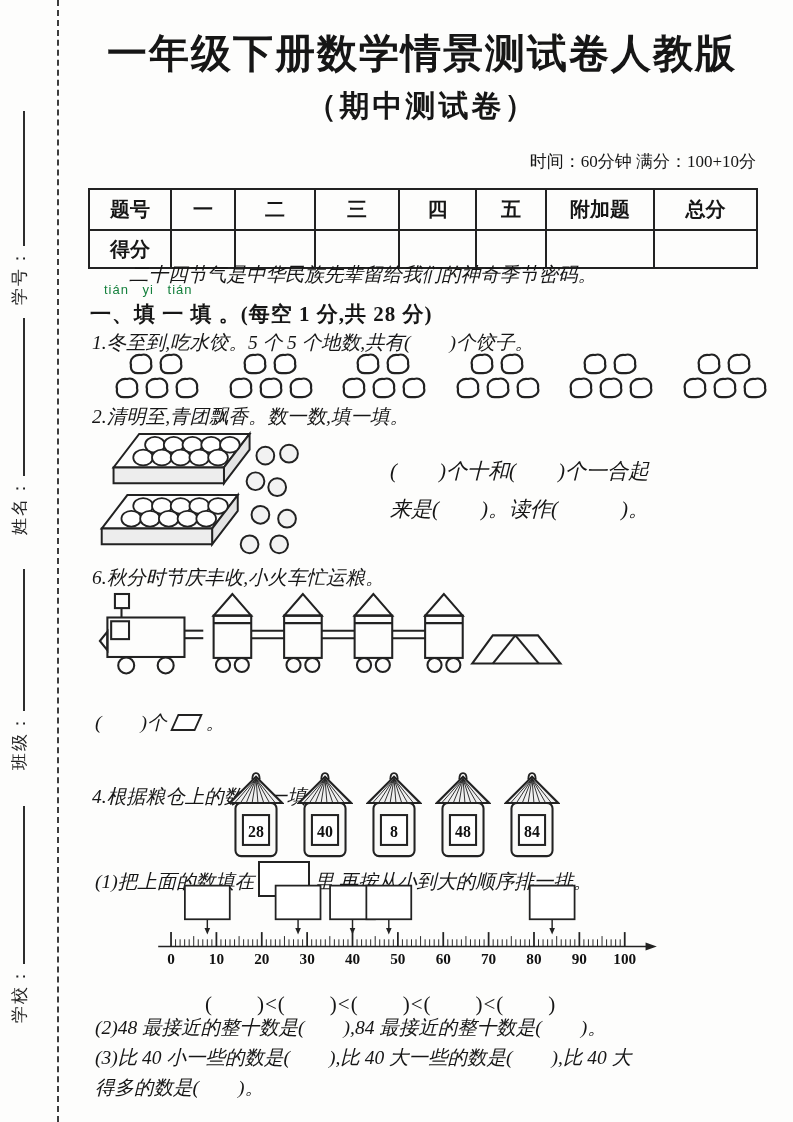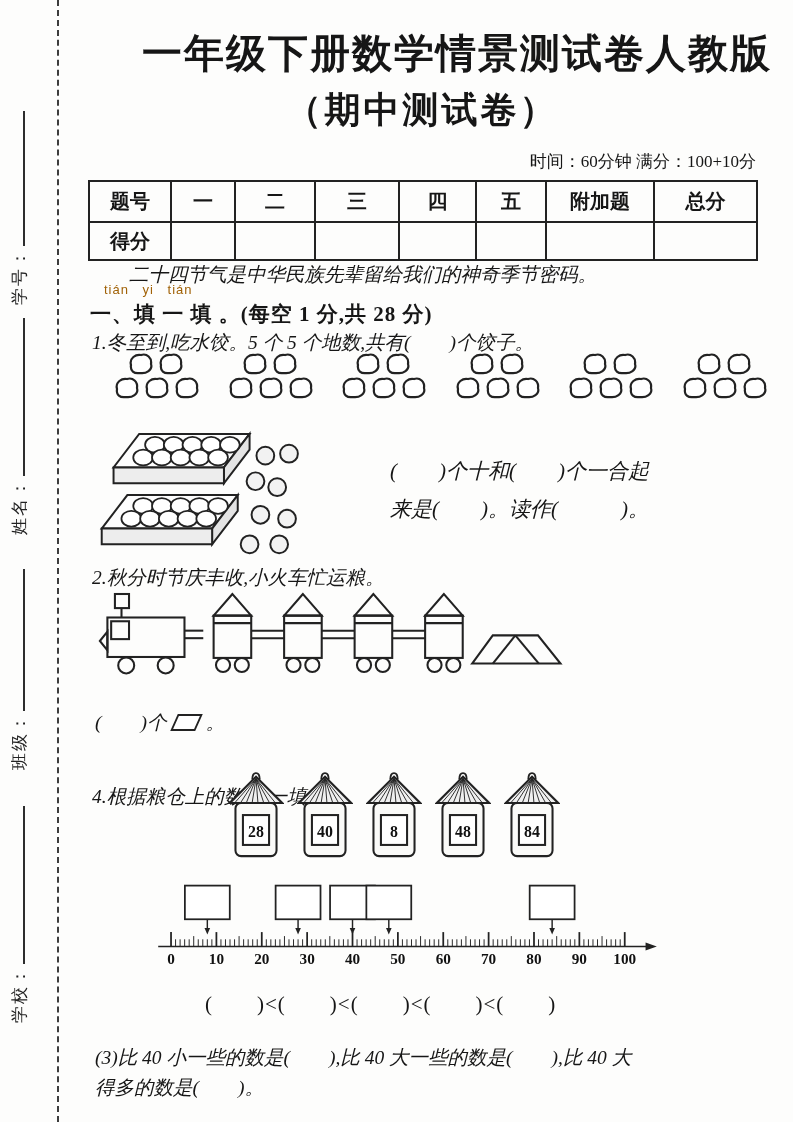--- a/index.html
+++ b/index.html
@@ -12,32 +12,32 @@
   
   .cutline{left:57px;top:0;height:1122px;width:0;border-left:2.5px dashed #3c3c3c;}
   
   .sb{width:50px;left:2px;}
   .sb .rot{
     position:absolute;top:0;left:4px;height:34px;white-space:nowrap;
     transform-origin:0 0;font-size:17px;letter-spacing:2px;color:#222;
   }
   .sb .blankline{display:inline-block;height:1em;border-bottom:2px solid #2d2d2d;vertical-align:baseline;margin-left:2px;}
   
-  .title{left:72px;width:700px;top:26px;text-align:right;font-size:40px;font-weight:600;letter-spacing:2px;}
-  .subtitle{left:72px;width:700px;top:86px;text-align:center;font-size:36px;font-weight:600;letter-spacing:3px;}
+  .title{left:72px;width:700px;top:26px;text-align:center;font-size:40px;font-weight:600;letter-spacing:2px;}
+  .subtitle{left:72px;width:700px;top:86px;text-align:center;font-size:30px;font-weight:600;letter-spacing:3px;}
   .info{left:88px;width:668px;top:150px;text-align:right;font-size:17px;font-weight:400;}
   
-  table.score{position:absolute;left:88px;top:180px;border-collapse:collapse;table-layout:fixed;width:668px;border-radius:7px;}
+  table.score{position:absolute;left:88px;top:188px;border-collapse:collapse;table-layout:fixed;width:668px;border-radius:7px;}
   table.score td{border:2px solid #222;text-align:center;font-size:20px;font-weight:700;padding:0;}
   table.score tr.r1 td{height:39px;}
   table.score tr.r2 td{height:36px;}
   
   .t{font-size:19.5px;line-height:1.25;white-space:nowrap;font-style:italic;}
   .intro{left:90px;top:263px;padding-left:39px;}
-  .pinyin{left:104px;top:282px;font-size:13px;letter-spacing:1px;word-spacing:9px;font-family:"Liberation Sans",sans-serif;color:#a16207;}
+  .pinyin{left:104px;top:282px;font-size:13px;letter-spacing:1px;word-spacing:9px;font-family:"Liberation Sans",sans-serif;color:#15803d;}
   .heading{left:90px;top:300px;font-size:21px;font-weight:700;letter-spacing:1px;}
   .figrow{display:flex;justify-content:space-between;align-items:flex-start;}
   
   .shp{display:inline-block;border:2px solid #222;vertical-align:-2px;margin:0 3px;background:#fff;}
   .shp.sq{width:14px;height:14px;}
   .shp.rc{width:23px;height:13px;}
   .shp.ci{width:16px;height:16px;border-radius:50%;vertical-align:-3px;}
   .shp.pa{width:21px;height:13px;transform:skewX(-24deg);margin:0 7px;}
   .shp.tr{border:none;background:none;vertical-align:-3px;margin:0 2px;}
   .shp.bx{width:48px;height:32px;vertical-align:-9px;margin:0 4px;}
@@ -156,20 +156,21 @@
       </svg>
       <svg width="92" height="48" viewBox="0 0 92 48">
         <path d="M3,12 C1,5 8,1 13,2 C19,0 24,5 23,11 C25,17 18,21 12,20 C6,21 2,18 3,12 Z" fill="#fff" stroke="#222" stroke-width="2.2" transform="translate(16,0)"></path>
         <path d="M3,12 C1,5 8,1 13,2 C19,0 24,5 23,11 C25,17 18,21 12,20 C6,21 2,18 3,12 Z" fill="#fff" stroke="#222" stroke-width="2.2" transform="translate(46,0)"></path>
         <path d="M3,12 C1,5 8,1 13,2 C19,0 24,5 23,11 C25,17 18,21 12,20 C6,21 2,18 3,12 Z" fill="#fff" stroke="#222" stroke-width="2.2" transform="translate(2,24)"></path>
         <path d="M3,12 C1,5 8,1 13,2 C19,0 24,5 23,11 C25,17 18,21 12,20 C6,21 2,18 3,12 Z" fill="#fff" stroke="#222" stroke-width="2.2" transform="translate(32,24)"></path>
         <path d="M3,12 C1,5 8,1 13,2 C19,0 24,5 23,11 C25,17 18,21 12,20 C6,21 2,18 3,12 Z" fill="#fff" stroke="#222" stroke-width="2.2" transform="translate(62,24)"></path>
       </svg>
     </div>
 
+  <div class="abs t" style="left:92px;top:405px;">2.清明至,青团飘香。数一数,填一填。</div>
   <svg class="abs" id="tray-svg" style="left:98px;top:430px;" width="245" height="138" viewBox="0 0 245 140">
       <polygon points="40,4 152,4 126,38 14,38" fill="#fdfdfd" stroke="#222" stroke-width="2"></polygon>
       <polygon points="126,38 152,4 152,20 126,54" fill="#e4e4e4" stroke="#222" stroke-width="2"></polygon>
       <polygon points="14,38 126,38 126,54 14,54" fill="#ededed" stroke="#222" stroke-width="2"></polygon>
       <ellipse cx="56" cy="15" rx="10" ry="8" fill="#fff" stroke="#222" stroke-width="1.8"></ellipse>
       <ellipse cx="75" cy="15" rx="10" ry="8" fill="#fff" stroke="#222" stroke-width="1.8"></ellipse>
       <ellipse cx="94" cy="15" rx="10" ry="8" fill="#fff" stroke="#222" stroke-width="1.8"></ellipse>
       <ellipse cx="113" cy="15" rx="10" ry="8" fill="#fff" stroke="#222" stroke-width="1.8"></ellipse>
       <ellipse cx="132" cy="15" rx="10" ry="8" fill="#fff" stroke="#222" stroke-width="1.8"></ellipse>
       <ellipse cx="44" cy="28" rx="10" ry="8" fill="#fff" stroke="#222" stroke-width="1.8"></ellipse>
@@ -195,21 +196,21 @@
       <circle cx="158" cy="52" r="9" fill="#f2f2f2" stroke="#222" stroke-width="2"></circle>
       <circle cx="180" cy="58" r="9" fill="#f2f2f2" stroke="#222" stroke-width="2"></circle>
       <circle cx="163" cy="86" r="9" fill="#f2f2f2" stroke="#222" stroke-width="2"></circle>
       <circle cx="190" cy="90" r="9" fill="#f2f2f2" stroke="#222" stroke-width="2"></circle>
       <circle cx="152" cy="116" r="9" fill="#f2f2f2" stroke="#222" stroke-width="2"></circle>
       <circle cx="182" cy="116" r="9" fill="#f2f2f2" stroke="#222" stroke-width="2"></circle>
     </svg>
   <div class="abs t" style="left:390px;top:458px;font-size:21px;">(　　)个十和(　　)个一合起</div>
   <div class="abs t" style="left:390px;top:496px;font-size:21px;">来是(　　)。读作(　　　)。</div>
 
-  <div class="abs t" style="left:92px;top:566px;">2.秋分时节庆丰收,小火车忙运粮。</div>
+  <div class="abs t" style="left:92px;top:566px;">6.秋分时节庆丰收,小火车忙运粮。</div>
   <svg class="abs" id="train-svg" style="left:98px;top:592px;" width="470" height="98" viewBox="0 0 500 104">
       <rect x="18" y="2" width="15" height="15" fill="none" stroke="#222" stroke-width="2.2"></rect>
       <line x1="25" y1="17" x2="25" y2="27" stroke="#222" stroke-width="2.2"></line>
       <rect x="10" y="27" width="82" height="42" fill="none" stroke="#222" stroke-width="2.2"></rect>
       <rect x="14" y="31" width="19" height="19" fill="none" stroke="#222" stroke-width="2.2"></rect>
       <polygon points="2,52 10,42 10,62" fill="none" stroke="#222" stroke-width="2.2"></polygon>
       <circle cx="30" cy="78" r="8.5" fill="none" stroke="#222" stroke-width="2.2"></circle>
       <circle cx="72" cy="78" r="8.5" fill="none" stroke="#222" stroke-width="2.2"></circle>
       <line x1="92" y1="41" x2="112" y2="41" stroke="#222" stroke-width="2.2"></line>
       <line x1="92" y1="49" x2="112" y2="49" stroke="#222" stroke-width="2.2"></line>
@@ -317,20 +318,21 @@
         <line x1="30" y1="7" x2="32" y2="32" stroke="#222" stroke-width="1"></line>
         <line x1="30" y1="7" x2="38" y2="32" stroke="#222" stroke-width="1"></line>
         <line x1="30" y1="7" x2="44" y2="32" stroke="#222" stroke-width="1"></line>
         <line x1="30" y1="7" x2="50" y2="32" stroke="#222" stroke-width="1"></line>
         <rect x="8" y="33" width="44" height="57" rx="6" fill="#fafaf8" stroke="#222" stroke-width="2.2"></rect>
         <rect x="16" y="46" width="28" height="32" fill="#fff" stroke="#222" stroke-width="2.2"></rect>
         <text x="30" y="70" text-anchor="middle" font-size="17" font-weight="bold" fill="#111">84</text>
       </svg>
     </div>
 
+  <div class="abs t" style="left:95px;top:861px;">(1)把上面的数填在<span class="shp bx"></span>里,再按从小到大的顺序排一排。</div>
   <svg class="abs" id="nl-svg" style="left:155px;top:884px;" width="505" height="101" viewBox="0 0 630 126">
       <line x1="4" y1="78" x2="614" y2="78" stroke="#222" stroke-width="2"></line>
       <polygon points="612,73 626,78 612,83" fill="#222"></polygon>
       <line x1="20" y1="60" x2="20" y2="78" stroke="#222" stroke-width="2.2"></line>
       <line x1="25.66" y1="69" x2="25.66" y2="78" stroke="#222" stroke-width="1.2"></line>
       <line x1="31.32" y1="69" x2="31.32" y2="78" stroke="#222" stroke-width="1.2"></line>
       <line x1="36.980000000000004" y1="69" x2="36.980000000000004" y2="78" stroke="#222" stroke-width="1.2"></line>
       <line x1="42.64" y1="69" x2="42.64" y2="78" stroke="#222" stroke-width="1.2"></line>
       <line x1="48.3" y1="65" x2="48.3" y2="78" stroke="#222" stroke-width="1.2"></line>
       <line x1="53.96" y1="69" x2="53.96" y2="78" stroke="#222" stroke-width="1.2"></line>
@@ -449,17 +451,18 @@
       <line x1="246.4" y1="44" x2="246.4" y2="57" stroke="#222" stroke-width="1.8"></line>
       <polygon points="242.9,55 249.9,55 246.4,63" fill="#222"></polygon>
       <rect x="263.68" y="2" width="56" height="42" fill="#fff" stroke="#222" stroke-width="2.2"></rect>
       <line x1="291.68" y1="44" x2="291.68" y2="57" stroke="#222" stroke-width="1.8"></line>
       <polygon points="288.18,55 295.18,55 291.68,63" fill="#222"></polygon>
       <rect x="467.44" y="2" width="56" height="42" fill="#fff" stroke="#222" stroke-width="2.2"></rect>
       <line x1="495.44" y1="44" x2="495.44" y2="57" stroke="#222" stroke-width="1.8"></line>
       <polygon points="491.94,55 498.94,55 495.44,63" fill="#222"></polygon>
     </svg>
   <div class="abs compare">(　　)&lt;(　　)&lt;(　　)&lt;(　　)&lt;(　　)</div>
+  <div class="abs t" style="left:95px;top:1016px;">(2)48 最接近的整十数是(　　),84 最接近的整十数是(　　)。</div>
   <div class="abs t" style="left:95px;top:1046px;">(3)比 40 小一些的数是(　　),比 40 大一些的数是(　　),比 40 大</div>
   <div class="abs t" style="left:95px;top:1076px;">得多的数是(　　)。</div>
 
 
 </div>
 
 </body></html>

